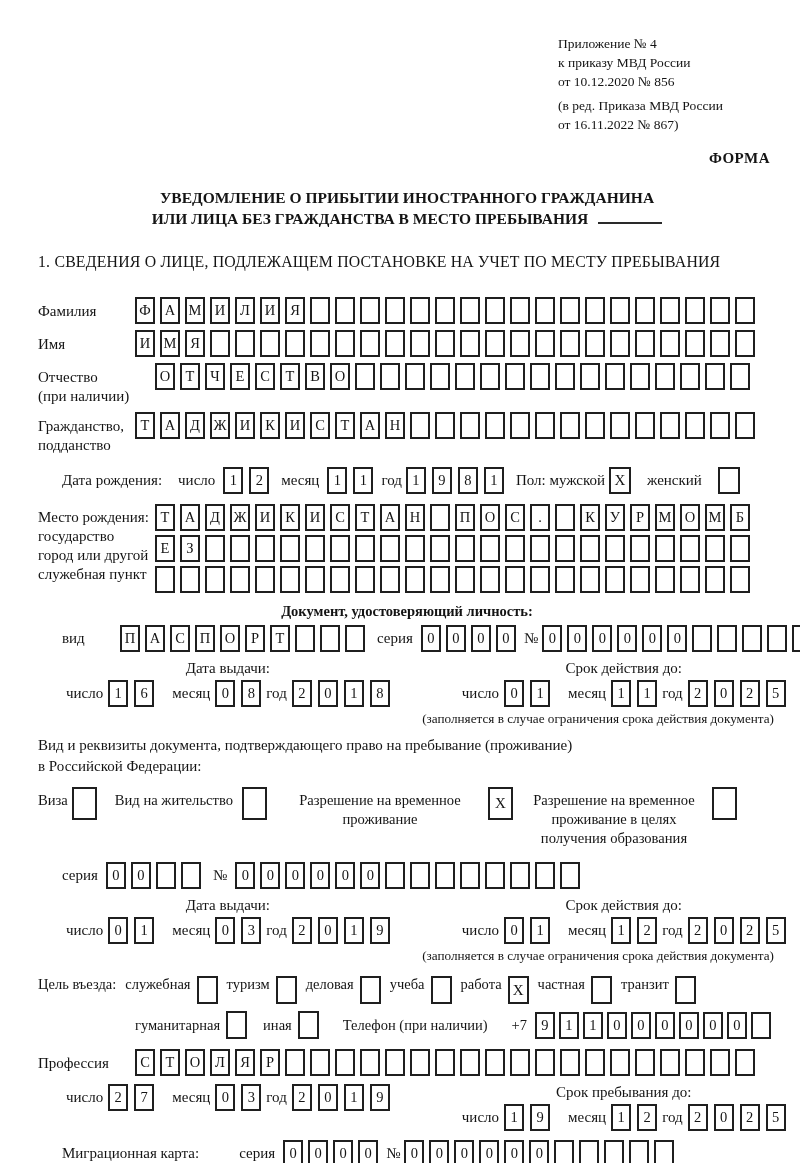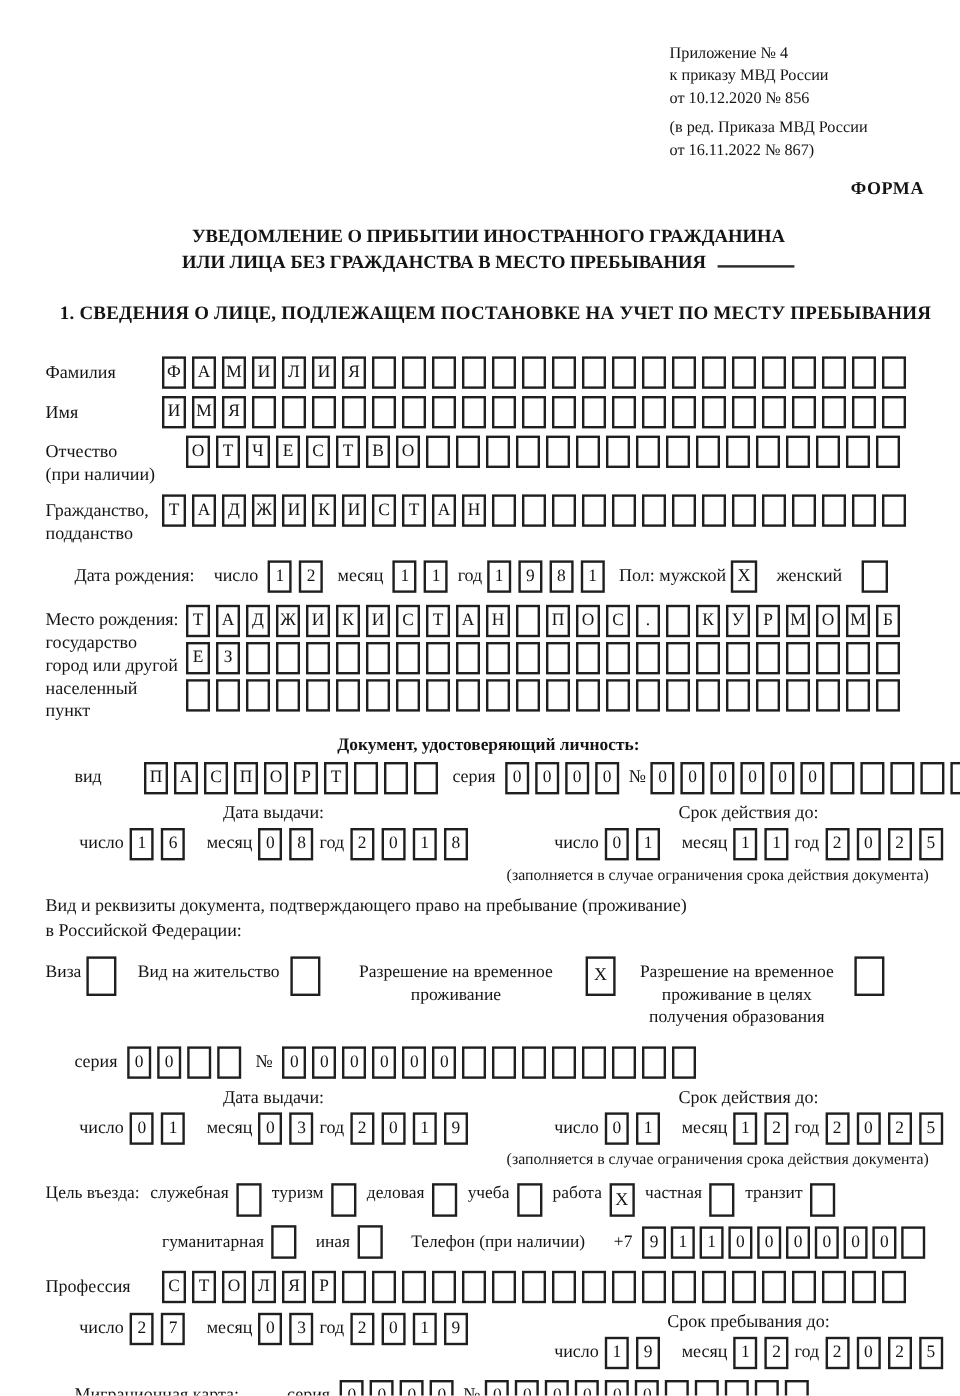--- a/index.html
+++ b/index.html
@@ -15,21 +15,21 @@
   
   .appendix { margin-left: auto; width: 218px; line-height: 19px; font-size: 13.5px; }
   .appendix .amend { margin-top: 5px; }
   .form-label { margin-left: auto; width: 218px; text-align: right; padding-right: 6px;
                 font-weight: bold; font-size: 15px; margin-top: 16px; letter-spacing: .5px; }
 
   
   .title { text-align: center; font-weight: bold; font-size: 15.5px; line-height: 21px; margin-top: 20px; }
   .title-underline { display: inline-block; width: 64px; border-bottom: 2px solid #2a2a2a; height: 14px; margin-left: 10px; }
 
-  .section-heading { font-weight: bold; font-size: 15.8px; margin-top: 24px; letter-spacing: .2px; text-align: right; }
+  .section-heading { font-weight: normal; font-size: 15.8px; margin-top: 24px; letter-spacing: .2px; }
 
   
   .row { display: flex; align-items: flex-start; margin-top: 6px; }
   .lbl { width: 97px; flex: none; padding-top: 5px; line-height: 19px; }
   .lbl.wide { width: 117px; }
   .cells { display: flex; gap: 5px; flex: none; }
   .cell { width: 20px; height: 27px; border: 2px solid #1f1f1f; flex: none;
           display: flex; align-items: center; justify-content: center; font-size: 14.5px; }
   .stack { display: flex; flex-direction: column; gap: 4px; }
 
@@ -259,21 +259,21 @@
     <span class="w">женский</span>
       <span class="sp16"></span>
     <span class="checkbox"></span>
   </div>
 
   <div class="row" style="margin-top:10px">
     <div class="lbl wide" style="padding-top:4px">
       <div>Место рождения:</div>
       <div>государство</div>
       <div>город или другой</div>
-      <div>населенный пункт</div>
+      <div>служебная пункт</div>
     </div>
     <div class="stack">
       <div class="cells">
           <span class="cell">Т</span>
           <span class="cell">А</span>
           <span class="cell">Д</span>
           <span class="cell">Ж</span>
           <span class="cell">И</span>
           <span class="cell">К</span>
           <span class="cell">И</span>

